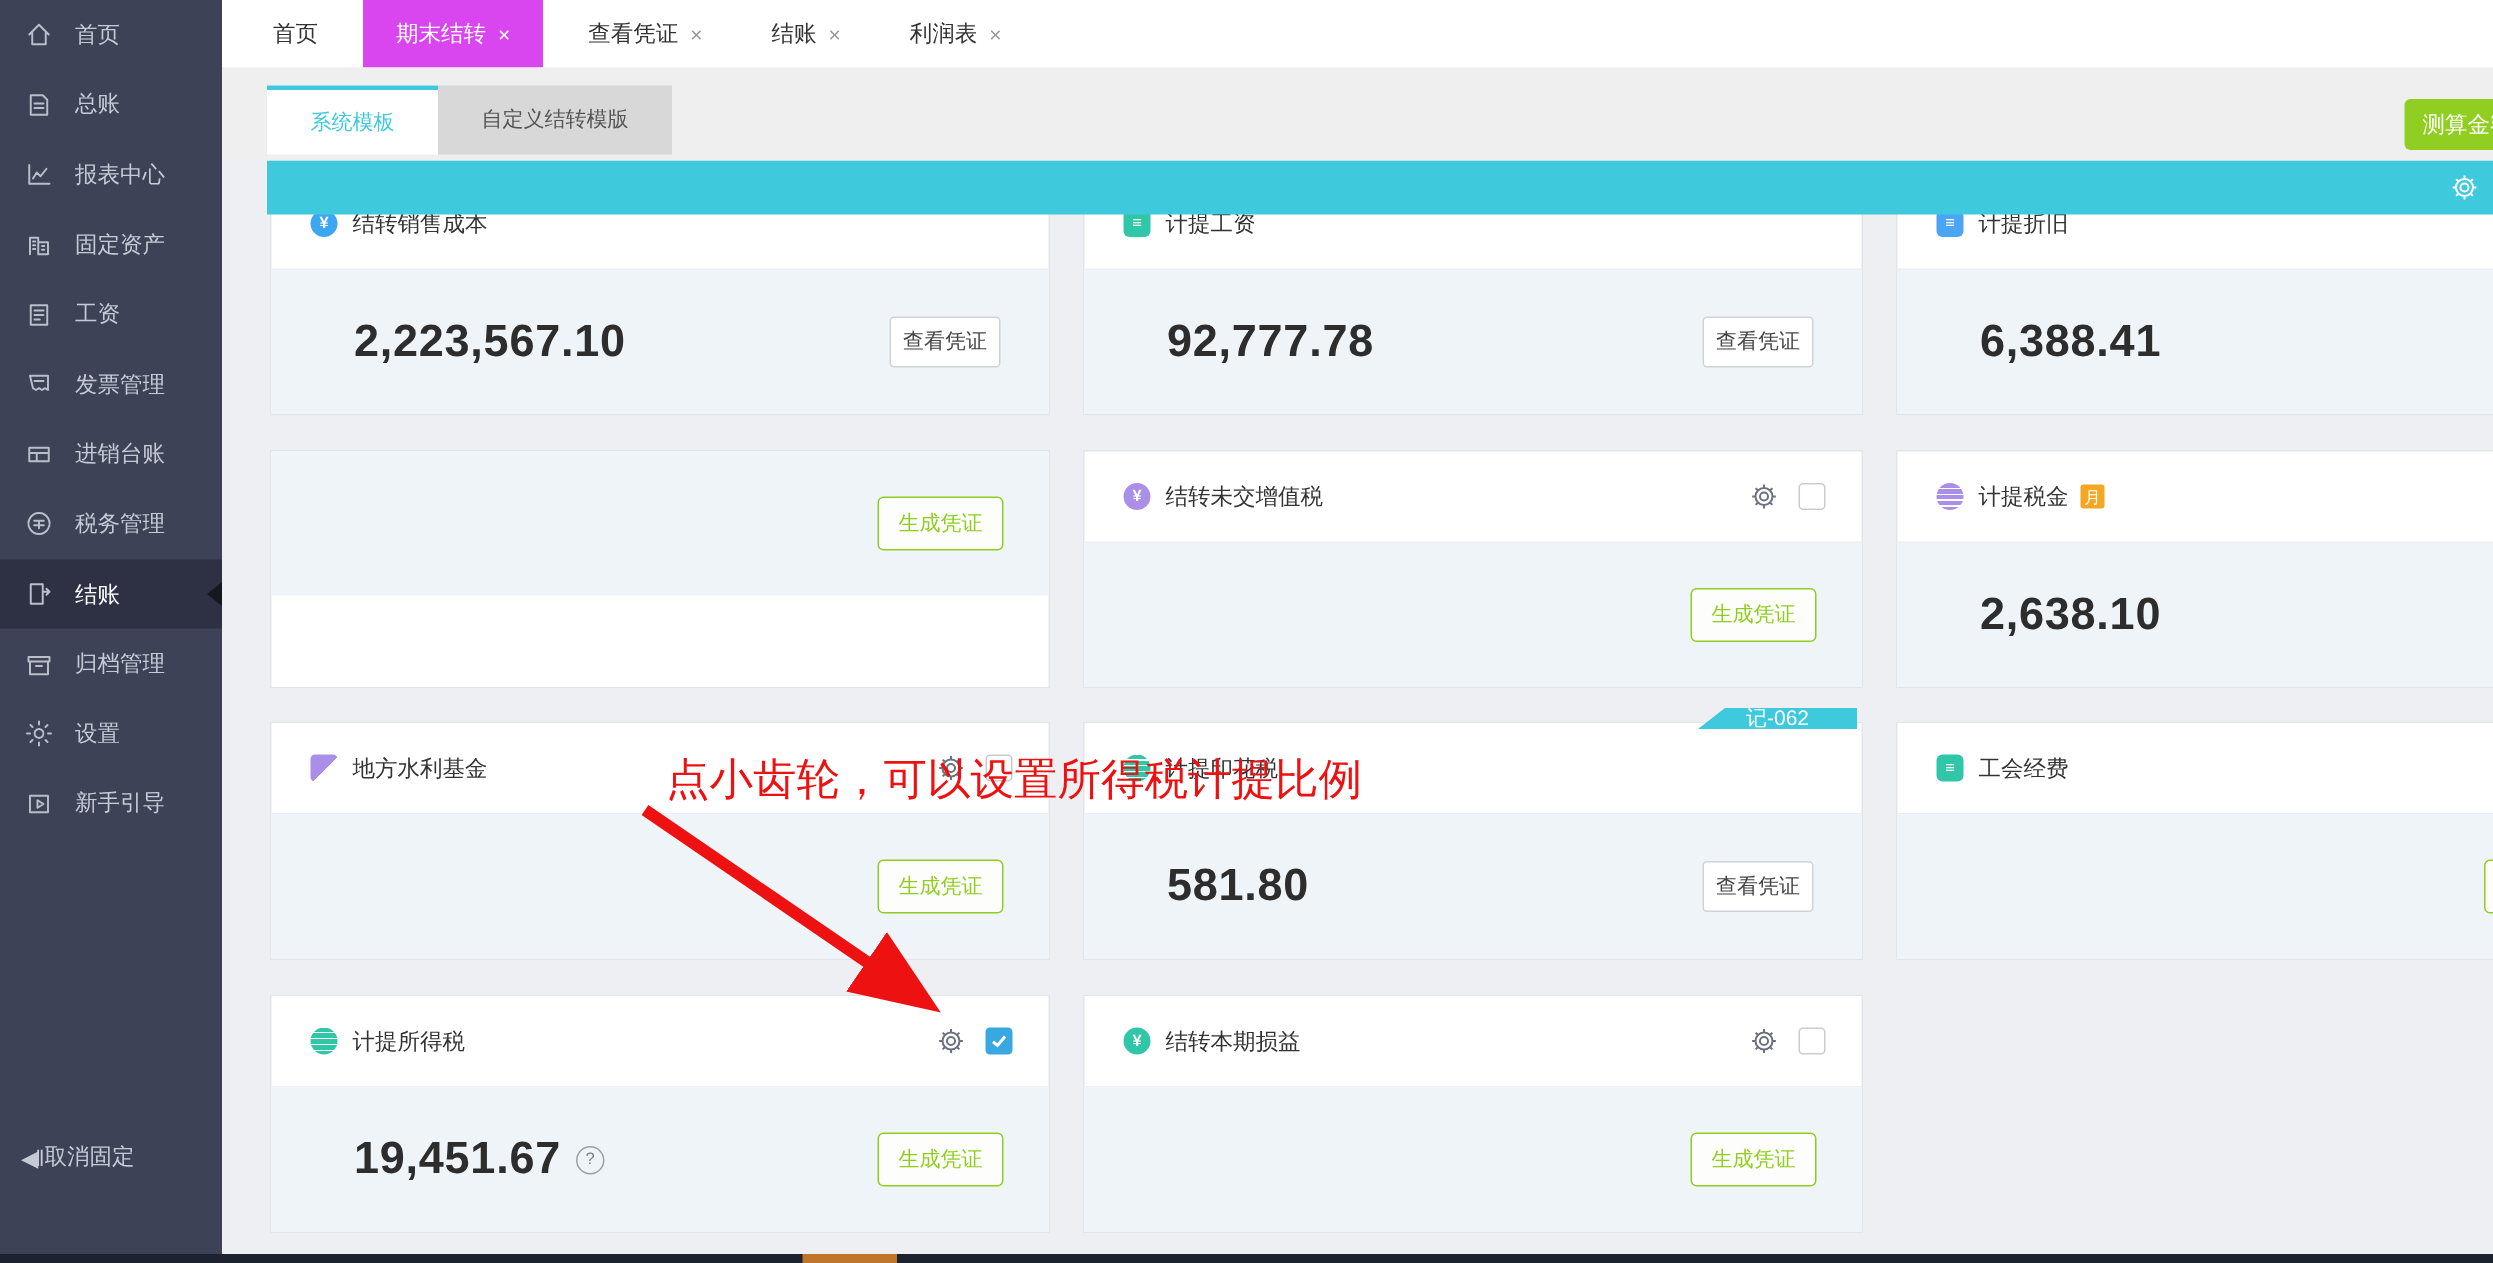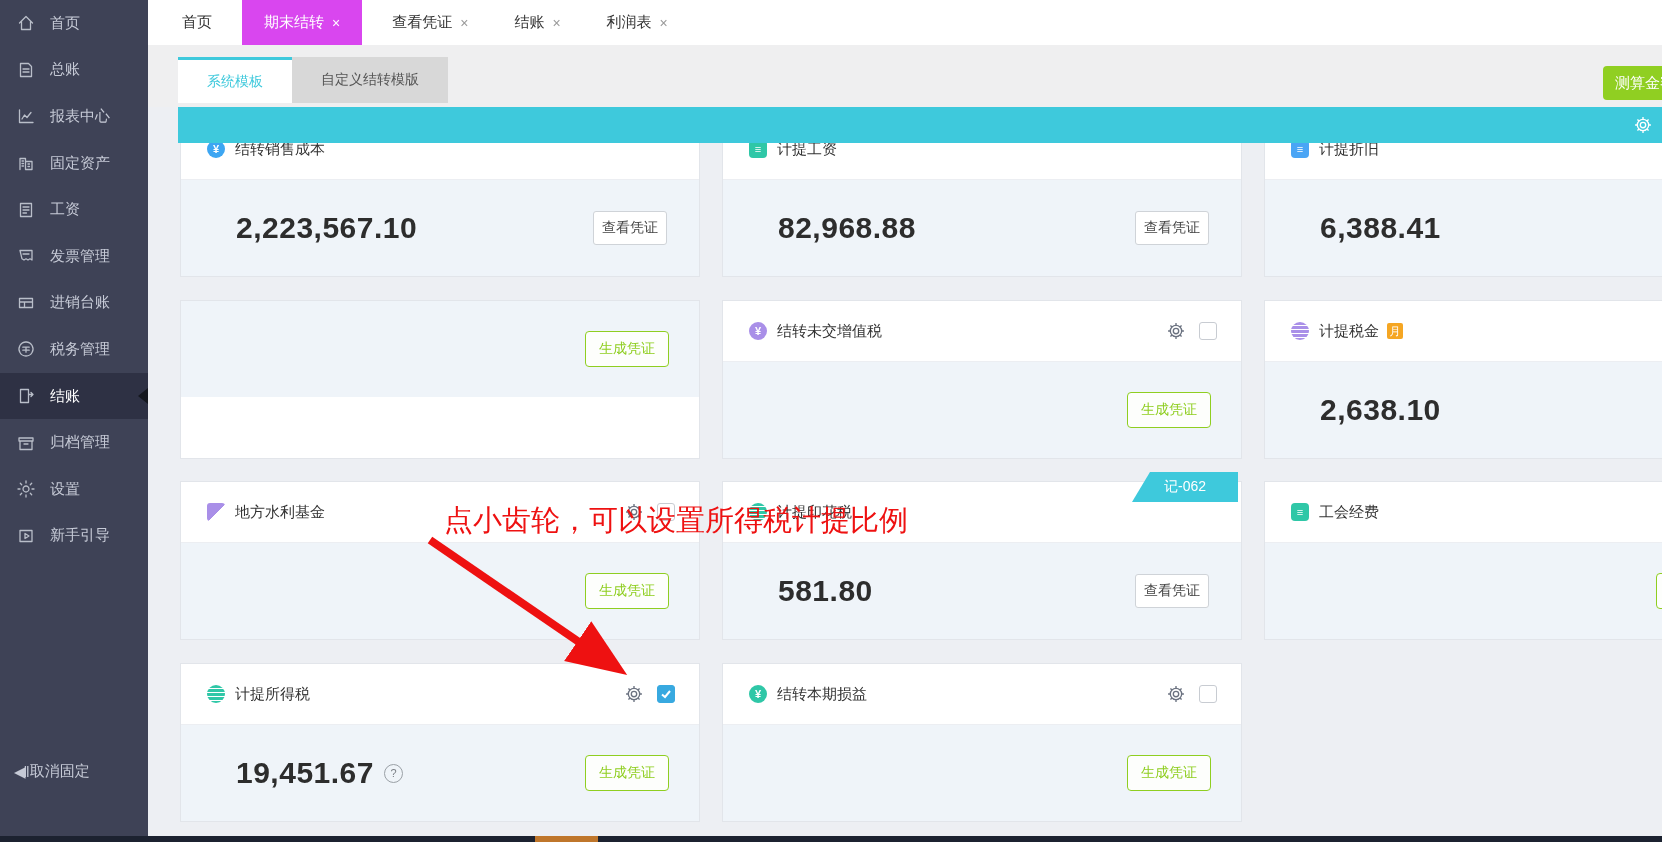--- a/index.html
+++ b/index.html
@@ -65,21 +65,21 @@
   .cicon{width:18px;height:18px;margin-right:10px;flex:0 0 18px;display:flex;align-items:center;justify-content:center;
     color:#fff;font-size:11px;font-weight:bold;}
   .icon-circle{border-radius:50%;background:var(--c);}
   .icon-square{border-radius:4px;background:var(--c);}
   .icon-grid{background-image:linear-gradient(var(--c),var(--c)),linear-gradient(var(--c),var(--c)),
     linear-gradient(var(--c),var(--c)),linear-gradient(var(--c),var(--c));
     background-size:8px 8px;background-position:0 0,10px 0,0 10px,10px 10px;background-repeat:no-repeat;}
   .icon-coins{border-radius:50%;background:repeating-linear-gradient(180deg,var(--c) 0 3px,rgba(255,255,255,.85) 3px 4px);}
   .icon-panel{border-radius:3px;background:linear-gradient(135deg,var(--c) 55%,rgba(255,255,255,.45) 55%);}
 
-  .ribbon{position:absolute;left:984px;top:365px;width:106px;height:30px;background:#3ec9dc;color:#fff;
+  .ribbon{position:absolute;left:984px;top:365px;width:106px;height:14px;background:#3ec9dc;color:#fff;
     font-size:14px;display:flex;align-items:center;justify-content:center;z-index:4;
     clip-path:polygon(18px 0,100% 0,100% 100%,0 100%);}
 
   .annotation{position:absolute;left:256px;top:396px;font-size:29px;line-height:34px;color:#ee1111;
     white-space:nowrap;z-index:7;font-weight:500;margin-left:40px;}
   .arrow-svg{position:absolute;left:270px;top:425px;width:215px;height:155px;z-index:7;pointer-events:none;}
 
   .taskbar{position:absolute;left:0;bottom:0;width:1662px;height:6px;background:#1c2230;z-index:30;}
   .task-orange{position:absolute;left:535px;top:0;width:63px;height:6px;background:#bf762b;}
 </style>
@@ -235,21 +235,21 @@
               <span class="amount">2,223,567.10</span>
               <button class="btn-view">查看凭证</button>
             </div>
           </div>
           <div class="card" style="left: 574px; top: 11px;">
             <div class="card-head">
               <span class="cicon icon-square" style="--c: #2fc7a7;">≡</span>
               <span class="card-title">计提工资</span>
             </div>
             <div class="card-body">
-              <span class="amount">82,968.88</span>
+              <span class="amount">92,777.78</span>
               <button class="btn-view">查看凭证</button>
             </div>
           </div>
           <div class="card" style="left: 1116px; top: 11px;">
             <div class="card-head">
               <span class="cicon icon-square" style="--c: #4aa5f5;">≡</span>
               <span class="card-title">计提折旧</span>
             </div>
             <div class="card-body">
               <span class="amount">6,388.41</span>

